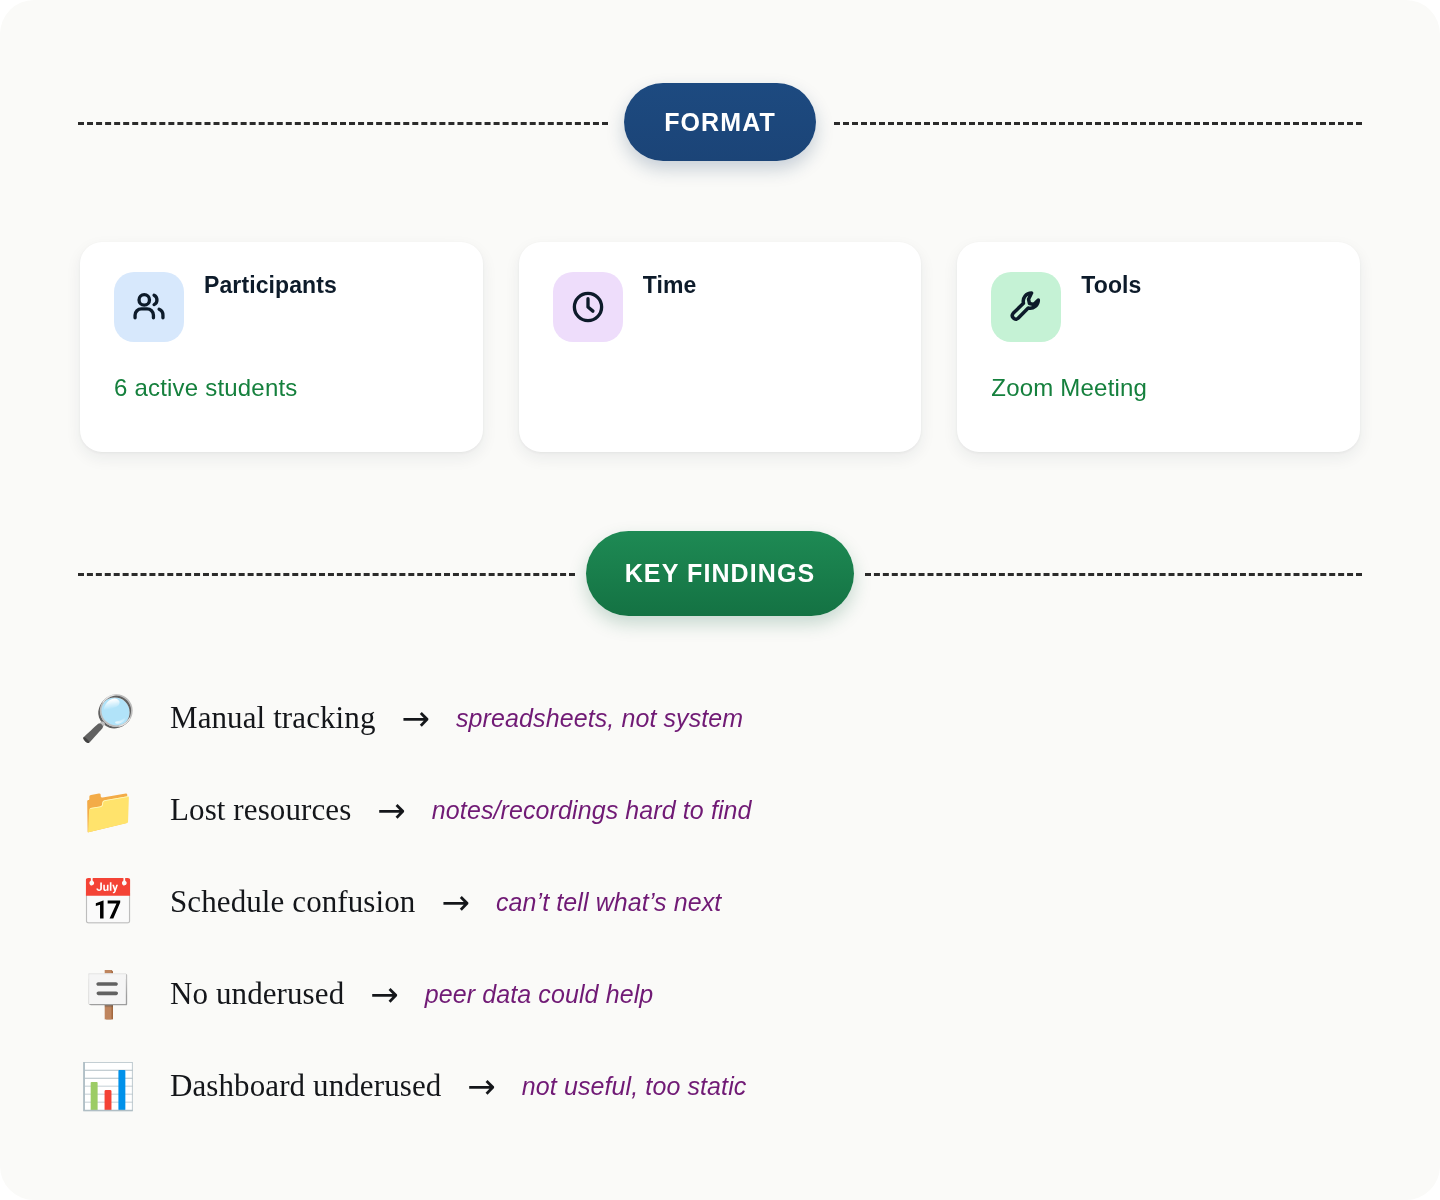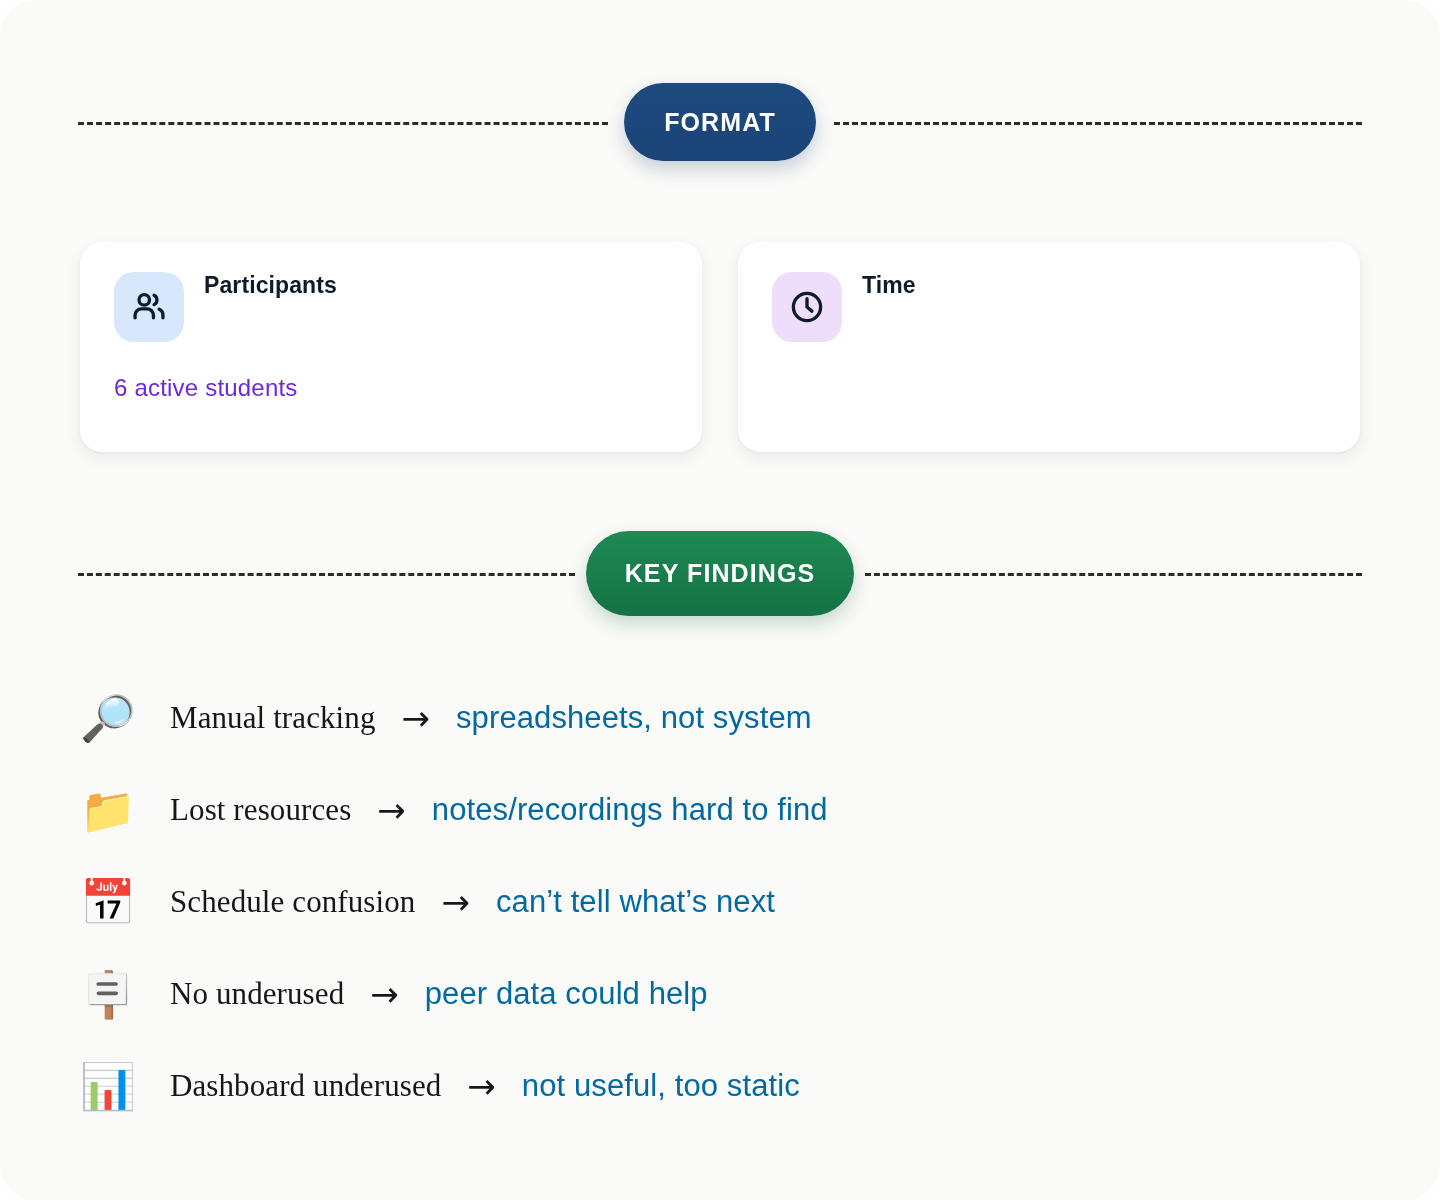--- a/index.html
+++ b/index.html
@@ -109,21 +109,21 @@
   .icon-tile svg { display: block; }
   .card-title {
     font-size: 23px;
     font-weight: bold;
     color: #0d1b2a;
     letter-spacing: .1px;
   }
   .card-value {
     margin-top: 32px;
     font-size: 24px;
-    color: #6d28d9;
+    color: #15803d;
     letter-spacing: .2px;
   }
 
   
   .findings-list {
     position: absolute;
     top: 686px;
     left: 76px;
     width: 1300px;
     display: flex;
@@ -152,24 +152,25 @@
     font-family: Liberation Serif, serif;
   }
   .finding-arrow {
     font-size: 34px;
     color: #14161a;
     margin: 0 26px;
     line-height: 1;
     font-family: "DejaVu Sans", sans-serif;
   }
   .finding-detail {
-    font-size: 31px;
-    color: #0369a1;
+    font-size: 25px;
+    color: #701a75;
     letter-spacing: .1px;
     white-space: nowrap;
+    font-style: italic;
   }
 </style>
 </head>
 <body>
 
 <div id="page">
 
   <div class="divider-row format">
     <div class="dash-line left"></div>
     <div class="dash-line right"></div>
@@ -202,20 +203,33 @@
             <svg width="38" height="38" viewBox="0 0 24 24" fill="none" stroke="#0d1b2a" stroke-width="2.1" stroke-linecap="round" stroke-linejoin="round">
               <circle cx="12" cy="12" r="8.6"></circle>
               <path d="M12 6.8V12l3.1 2.6"></path>
             </svg>
           </span>
         </div>
         <div class="card-title">Time</div>
       </div>
     </div>
 
+    <div class="card">
+      <div class="card-head">
+        <div class="icon-tile" style="background:#C5F2D5">
+          <span>
+            <svg width="38" height="38" viewBox="0 0 24 24" fill="none" stroke="#0d1b2a" stroke-width="2.2" stroke-linecap="round" stroke-linejoin="round">
+              <path d="M15.5 3.2a5.2 5.2 0 0 0-5.1 6.4L3.9 16a2.2 2.2 0 0 0 3.1 3.1l6.4-6.5a5.2 5.2 0 0 0 6.4-5.1l-2.9 2.9-2.7-.6-.6-2.7z"></path>
+            </svg>
+          </span>
+        </div>
+        <div class="card-title">Tools</div>
+      </div>
+      <div class="card-value">Zoom Meeting</div>
+    </div>
 
   </div>
 
   <div class="divider-row findings">
     <div class="dash-line left"></div>
     <div class="dash-line right"></div>
     <div class="badge findings-badge">KEY FINDINGS</div>
   </div>
 
   <div class="findings-list">

